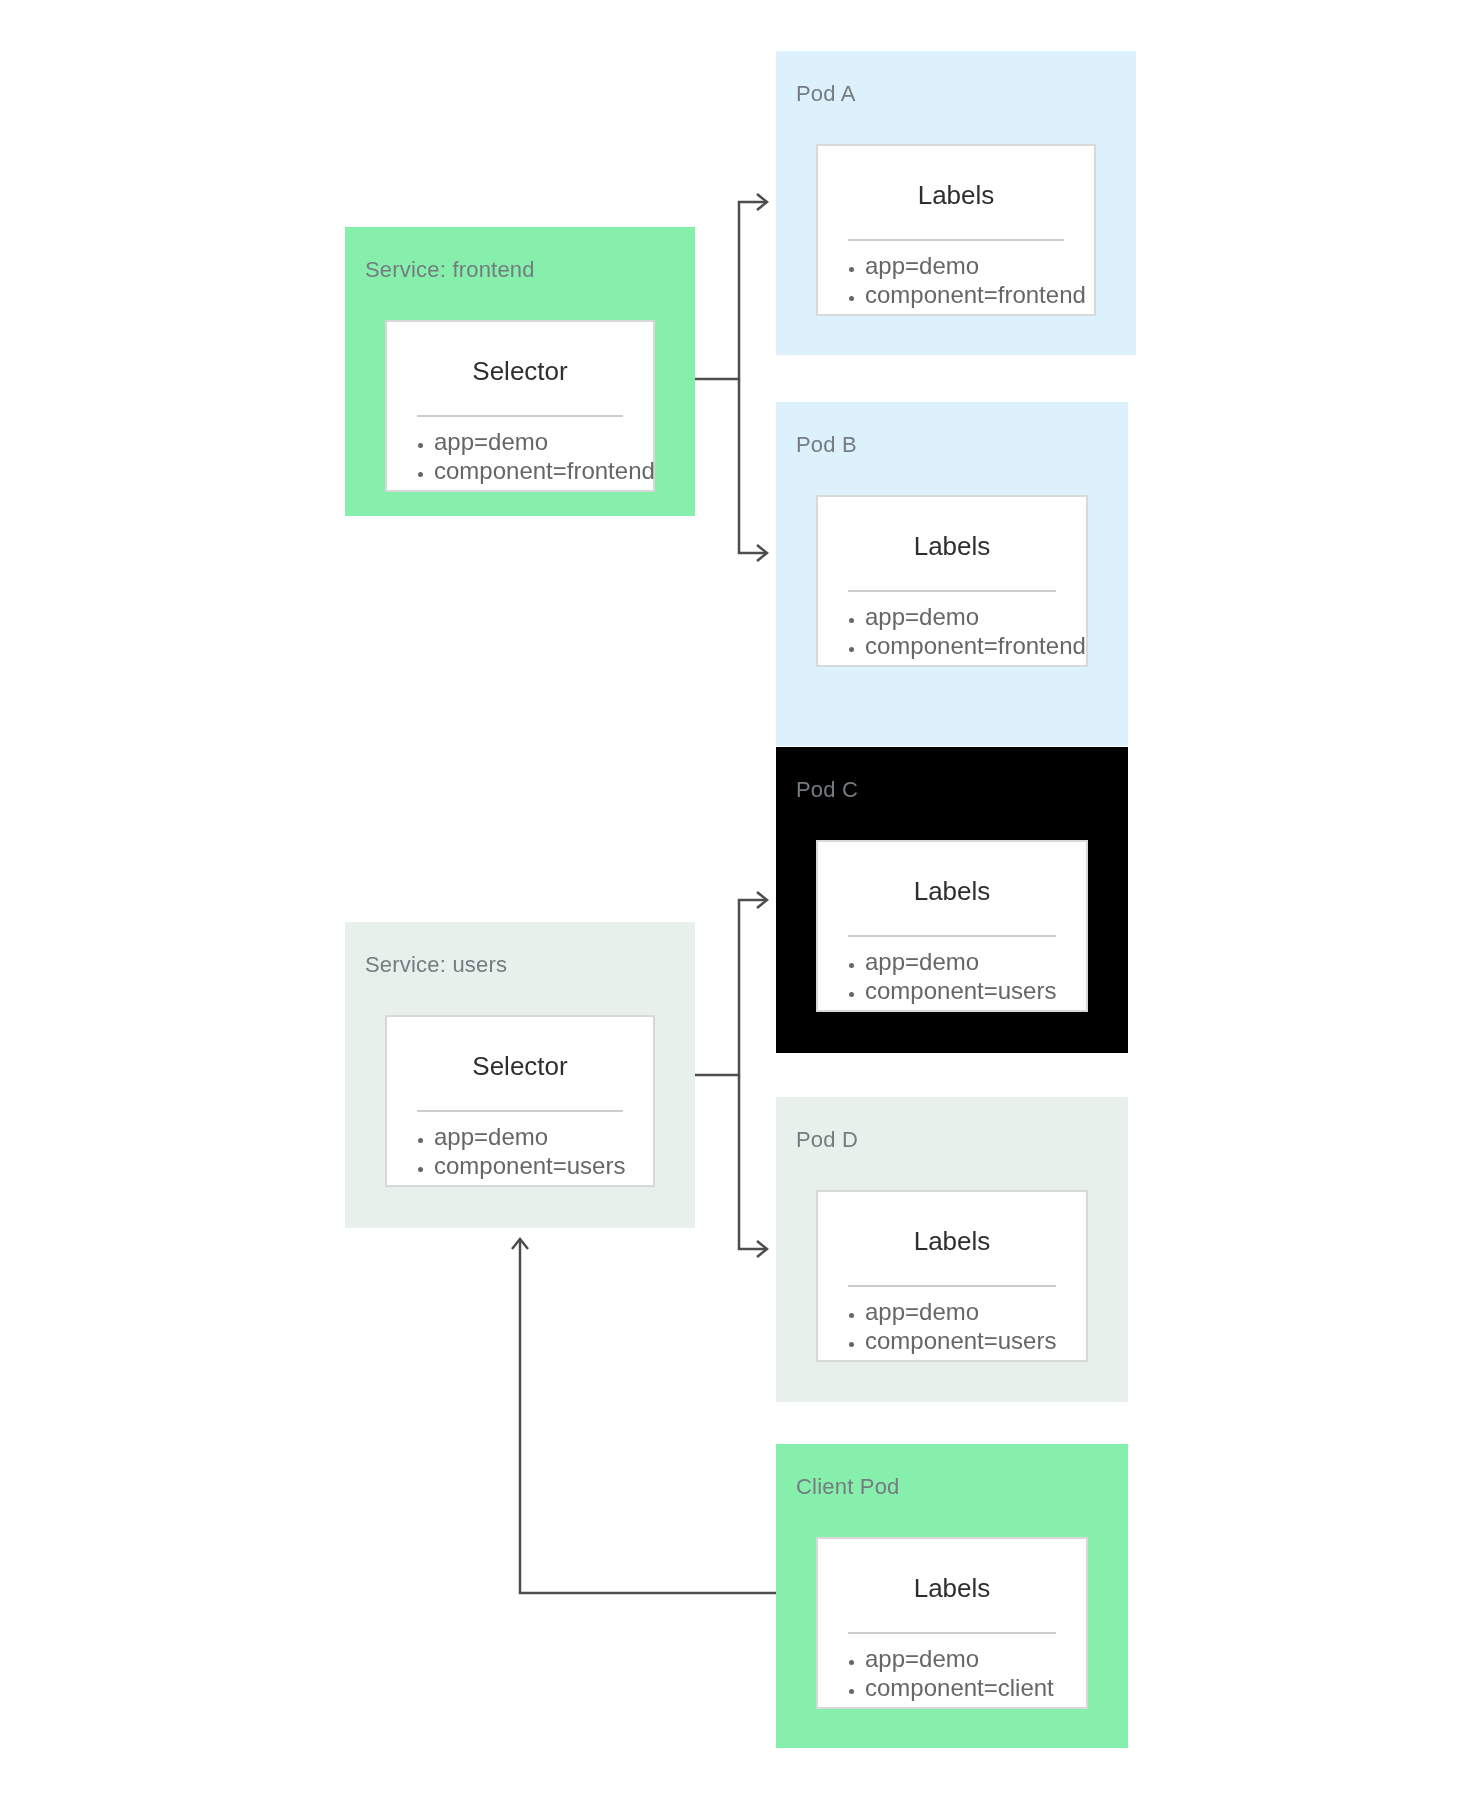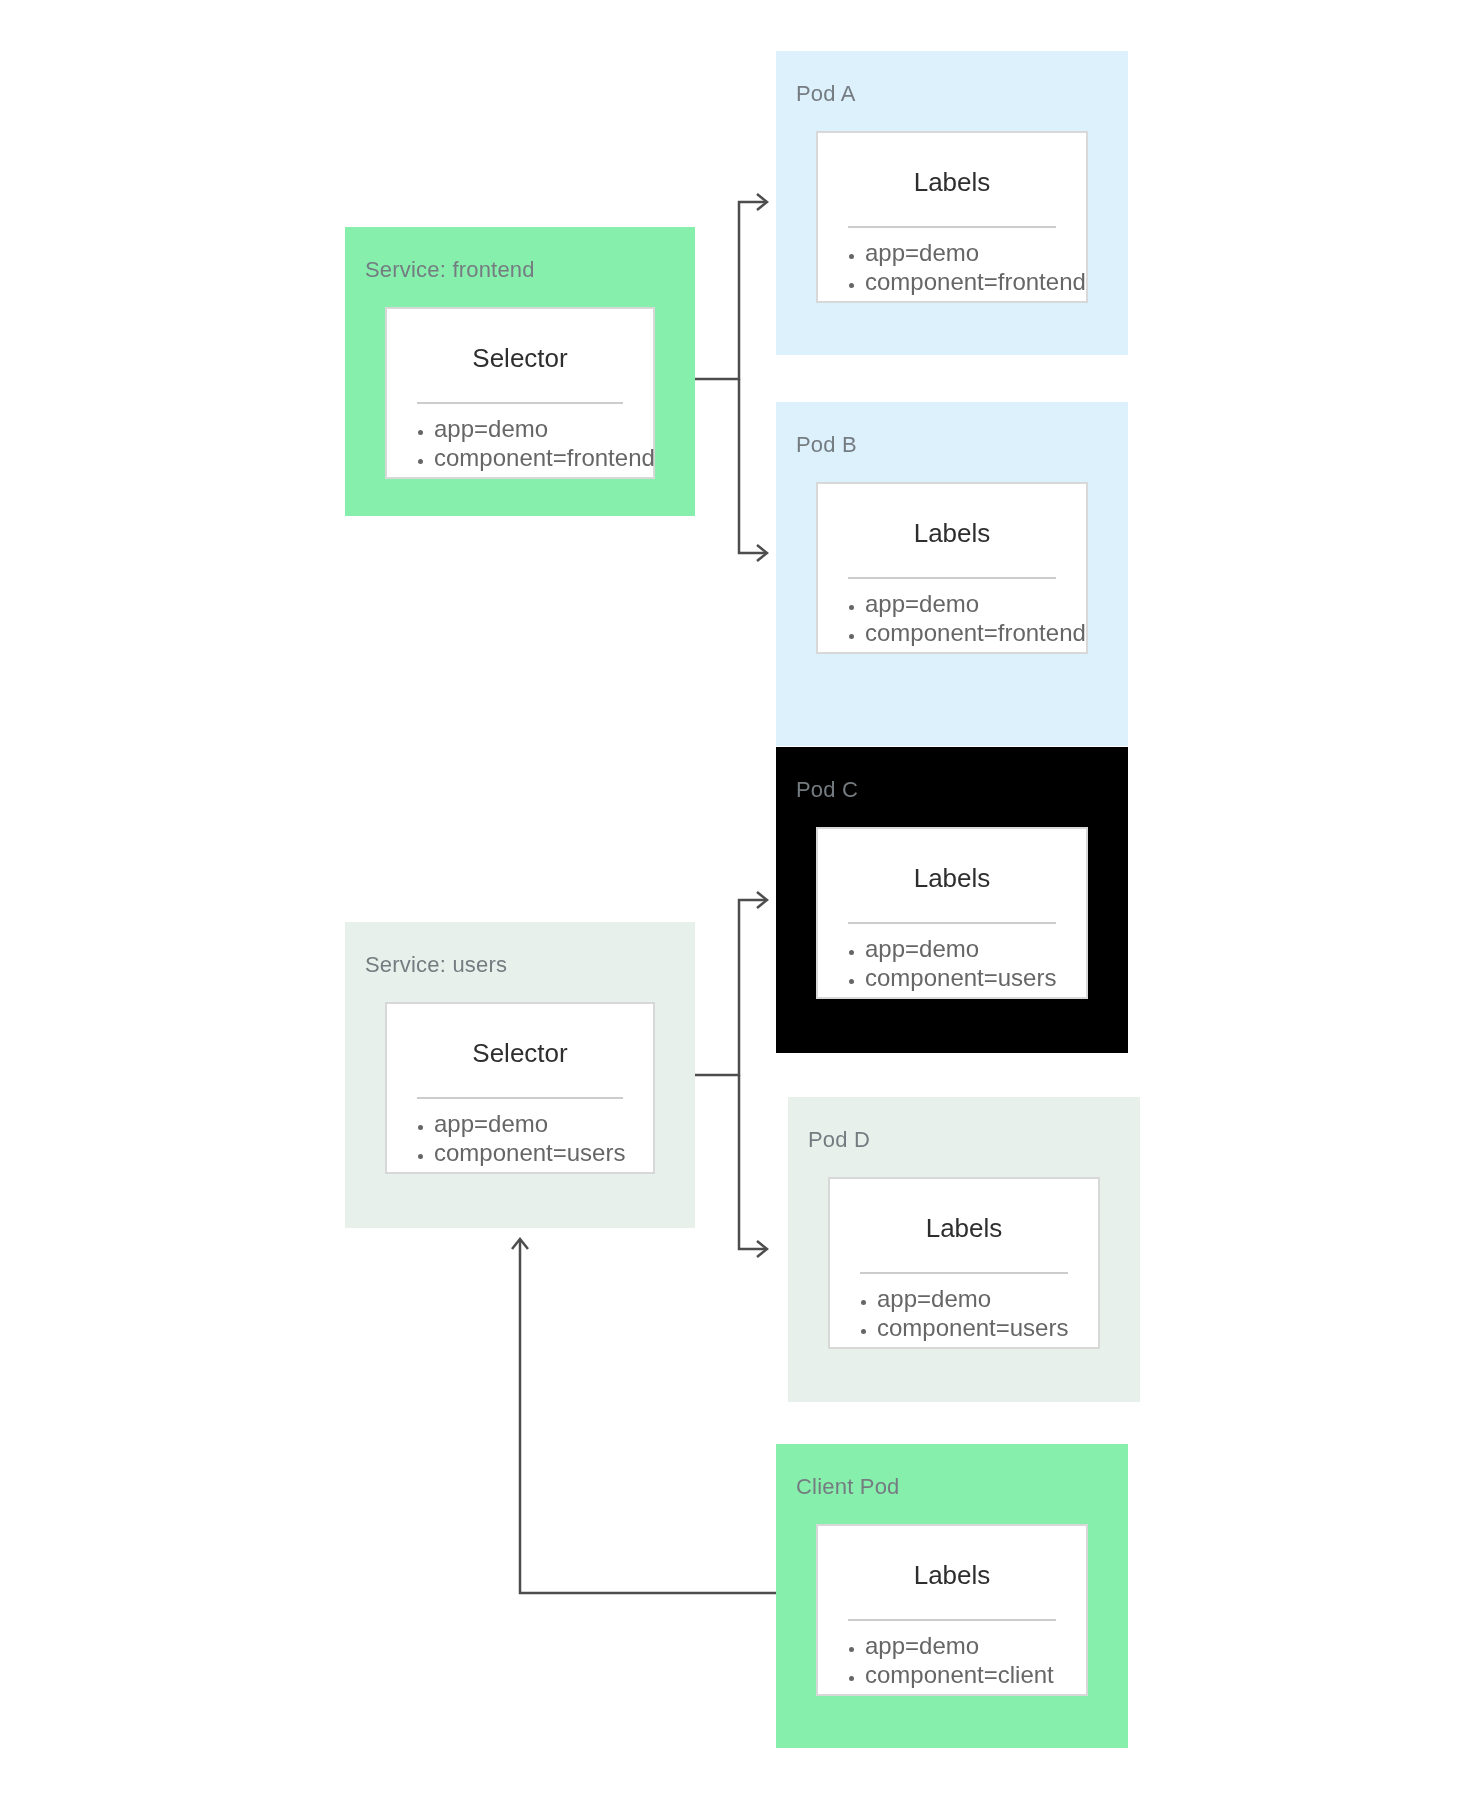--- a/index.html
+++ b/index.html
@@ -6,40 +6,40 @@
   .canvas{
     position:relative;width:1472px;height:1800px;background:#ffffff;
     font-family:"Liberation Sans","DejaVu Sans",sans-serif;overflow:hidden;
   }
   .group{position:absolute;}
   .group-title{
     position:absolute;left:20px;top:31px;
     font-size:22px;line-height:24px;color:#757c81;letter-spacing:.2px;
   }
   .card{
-    position:absolute;left:40px;right:40px;top:80px;height:168px;
+    position:absolute;left:40px;right:40px;top:93px;height:168px;
     background:#ffffff;border:2px solid #d8d8d8;box-sizing:content-box;
   }
   .card-heading{
     margin:31px 0 0 0;text-align:center;
     font-size:26px;line-height:36px;color:#2e2e2e;font-weight:400;
   }
   .card-divider{height:0;border:0;border-top:2px solid #cccccc;margin:26px 30px 0 30px;}
   .card-list{
     margin:10px 0 0 0;padding:0 10px 0 47px;list-style:disc;
     font-size:24px;line-height:29px;color:#666666;
   }
   .card-list li::marker{color:#666666;font-size:15px;}
   
   .g-service-frontend{left:345px;top:227px;width:350px;height:289px;background:#86efac;}
-  .g-pod-a{left:776px;top:51px;width:352px;height:304px;background:#ddf1fc;}
+  .g-pod-a{left:776px;top:51px;width:352px;height:304px;background:#ddf1fc;padding-left:8px;}
   .g-pod-b{left:776px;top:402px;width:352px;height:344px;background:#ddf1fc;}
   .g-pod-c{left:776px;top:747px;width:352px;height:306px;background:#000000;}
   .g-service-users{left:345px;top:922px;width:350px;height:306px;background:#e7f0ea;}
-  .g-pod-d{left:776px;top:1097px;width:352px;height:305px;background:#e7f0ea;margin-left:12px;}
+  .g-pod-d{left:776px;top:1097px;width:352px;height:305px;background:#e7f0ea;}
   .g-client-pod{left:776px;top:1444px;width:352px;height:304px;background:#86efac;}
   .arrows{position:absolute;left:0;top:0;width:1472px;height:1800px;pointer-events:none;}
 </style>
 </head>
 <body>
 
 <div class="canvas">
 
   <svg class="arrows" viewBox="0 0 1472 1800" xmlns="http://www.w3.org/2000/svg">
     <defs>

